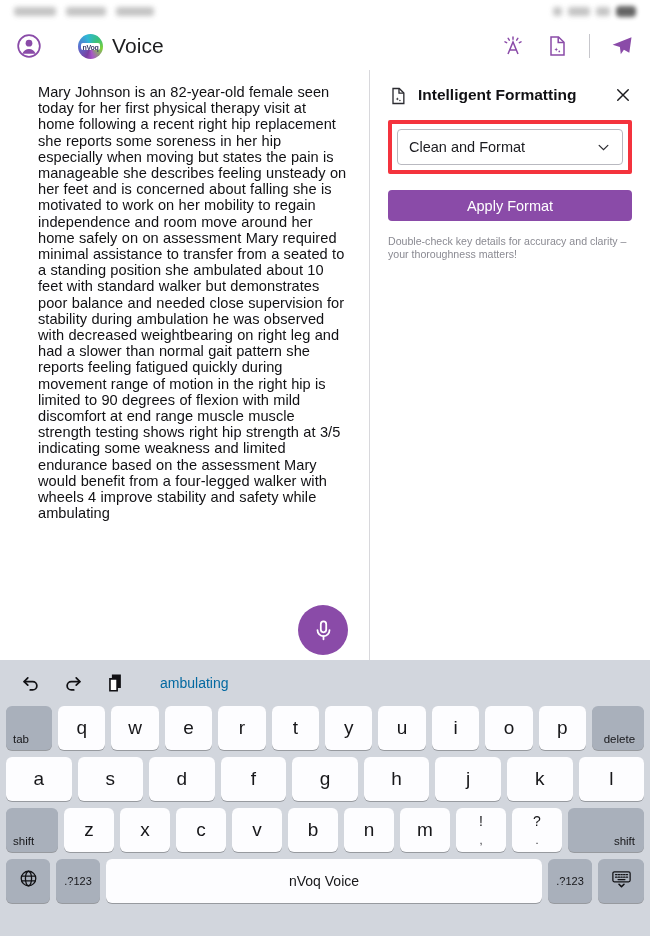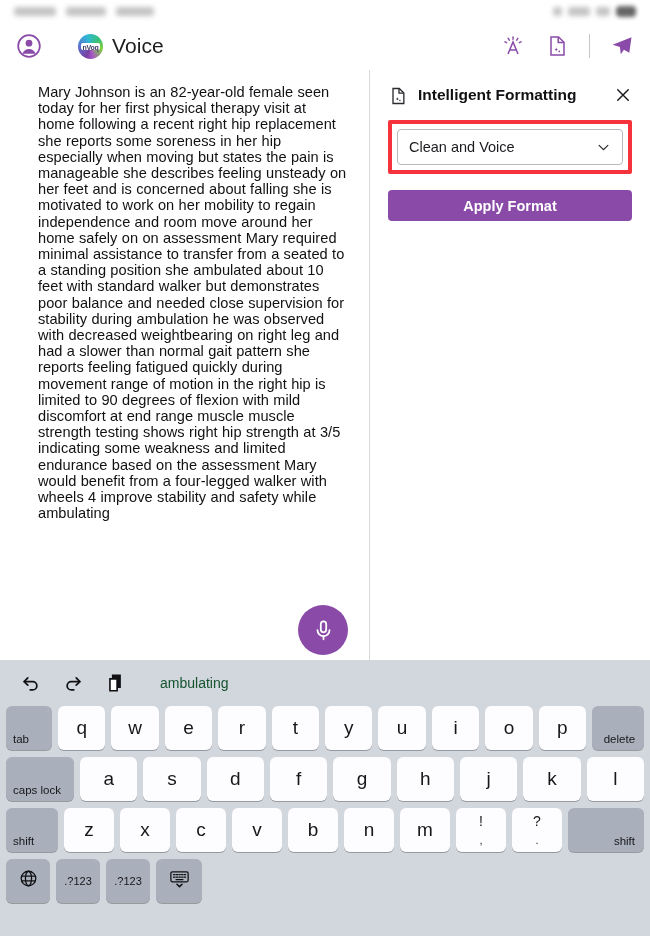--- a/index.html
+++ b/index.html
@@ -124,42 +124,42 @@
   }
   .format-select .val { font-size: 14.5px; color: #1b1b1f; }
   .chev { margin-left: auto; width: 15px; height: 15px; }
 
   .apply-btn {
     margin-top: 16px;
     width: 100%; height: 31px;
     background: #8a4ba8; color: #fff;
     border: none; border-radius: 4px;
     font-family: "Liberation Sans", sans-serif;
-    font-size: 14.5px; font-weight: bold;
+    font-size: 14.5px; font-weight: normal;
     cursor: pointer;
   }
   .panel-hint {
     margin-top: 14px;
     font-size: 10.6px; line-height: 13px; color: #8a8a92;
   }
 
   
   .keyboard {
     position: absolute; left: 0; bottom: 0;
     width: 650px; height: 276px;
     background: #d2d6dd;
   }
   .kb-toolbar {
     height: 46px; display: flex; align-items: center;
     padding: 0 20px; gap: 20px;
   }
   .kb-tool { width: 22px; height: 22px; cursor: pointer; }
   .kb-suggestion {
     margin-left: 14px;
-    font-size: 14px; color: #14532d; cursor: pointer;
+    font-size: 14px; color: #0369a1; cursor: pointer;
   }
 
   .kb-row { display: flex; align-items: center; gap: 6px; padding: 0 6px; margin-bottom: 7px; height: 44px; }
   .key {
     background: #fdfdff; border-radius: 6px;
     box-shadow: 0 1px 0 rgba(0,0,0,.28);
     display: flex; align-items: center; justify-content: center;
     font-size: 19px; color: #17171a;
     height: 44px; cursor: pointer;
     flex: 1 1 0;
@@ -274,31 +274,32 @@
         <span class="panel-title">Intelligent Formatting</span>
         <span class="panel-close">
           <svg viewBox="0 0 24 24" width="18" height="18" stroke="#1b1b1f" stroke-width="1.9" stroke-linecap="round">
             <path d="M5 5l14 14M19 5L5 19"></path>
           </svg>
         </span>
       </div>
 
       <div class="select-highlight">
         <div class="format-select">
-          <span class="val">Clean and Voice</span>
+          <span class="val">Clean and Format</span>
           <span class="chev">
             <svg viewBox="0 0 24 24" width="15" height="15" fill="none" stroke="#2b2b30" stroke-width="1.9" stroke-linecap="round">
               <path d="M5 8.5l7 7 7-7"></path>
             </svg>
           </span>
         </div>
       </div>
 
       <button class="apply-btn">Apply Format</button>
 
+      <div class="panel-hint">Double-check key details for accuracy and clarity – your thoroughness matters!</div>
     </div>
   </div>
 
   <div class="keyboard">
 
     <div class="kb-toolbar">
       <span class="kb-tool">
         <svg viewBox="0 0 24 24" width="22" height="22" fill="none" stroke="#111114" stroke-width="1.9" stroke-linecap="round" stroke-linejoin="round">
           <path d="M8.5 6.5L4.5 10.4l4 3.9"></path>
           <path d="M4.7 10.4h9.1a4.6 4.6 0 0 1 0 9.2h-2.6"></path>
@@ -328,21 +329,20 @@
       <div class="key">t</div>
       <div class="key">y</div>
       <div class="key">u</div>
       <div class="key">i</div>
       <div class="key">o</div>
       <div class="key">p</div>
       <div class="key mod right k-del">delete</div>
     </div>
 
     <div class="kb-row">
-      <div class="key mod k-caps">caps lock</div>
       <div class="key">a</div>
       <div class="key">s</div>
       <div class="key">d</div>
       <div class="key">f</div>
       <div class="key">g</div>
       <div class="key">h</div>
       <div class="key">j</div>
       <div class="key">k</div>
       <div class="key">l</div>
     </div>
@@ -371,20 +371,21 @@
       <div class="key icon k-globe">
         <span>
           <svg viewBox="0 0 24 24" width="21" height="21" fill="none" stroke="#111114" stroke-width="1.5">
             <circle cx="12" cy="12" r="8.3"></circle>
             <ellipse cx="12" cy="12" rx="3.5" ry="8.3"></ellipse>
             <path d="M3.9 9.3h16.2M3.9 14.7h16.2"></path>
           </svg>
         </span>
       </div>
       <div class="key k-num">.?123</div>
+      <div class="key k-space">nVoq Voice</div>
       <div class="key k-num">.?123</div>
       <div class="key icon k-dismiss">
         <span>
           <svg viewBox="0 0 24 24" width="23" height="23" fill="none" stroke="#111114" stroke-width="1.3">
             <rect x="3" y="5" width="18" height="10.5" rx="1.6"></rect>
             <path d="M5.8 8h1.4M8.6 8H10M11.4 8h1.4M14.2 8h1.4M17 8h1.3M5.8 10.6h1.4M8.6 10.6H10M11.4 10.6h1.4M14.2 10.6h1.4M17 10.6h1.3M8.4 13.1h7.2" stroke-linecap="round"></path>
             <path d="M9.4 18l2.6 2.6 2.6-2.6" stroke-width="1.7" stroke-linecap="round" stroke-linejoin="round"></path>
           </svg>
         </span>
       </div>

